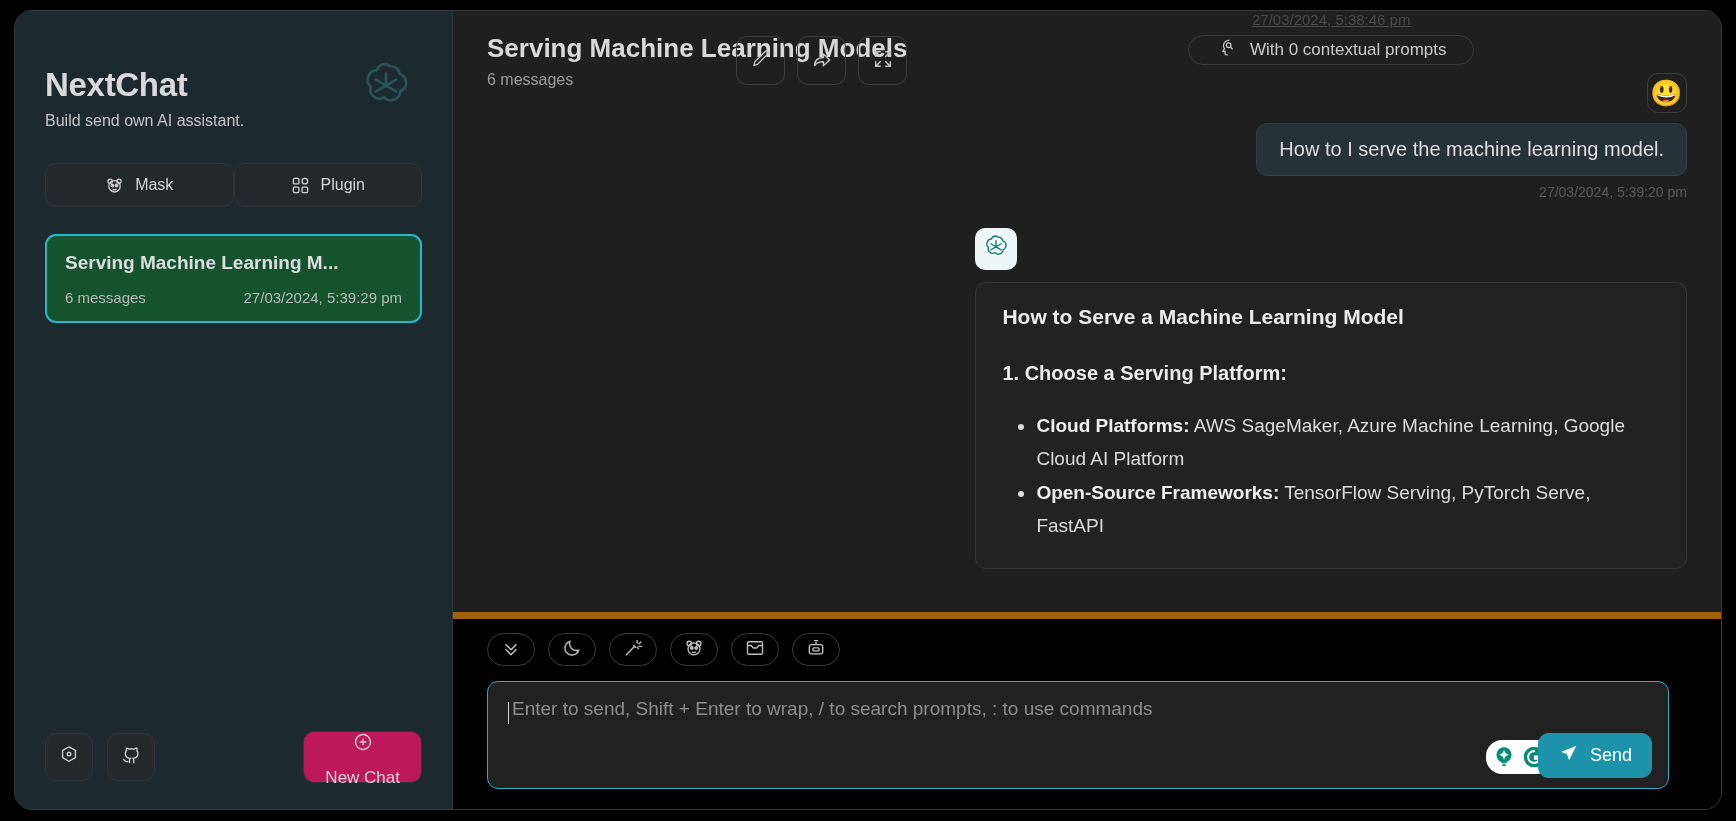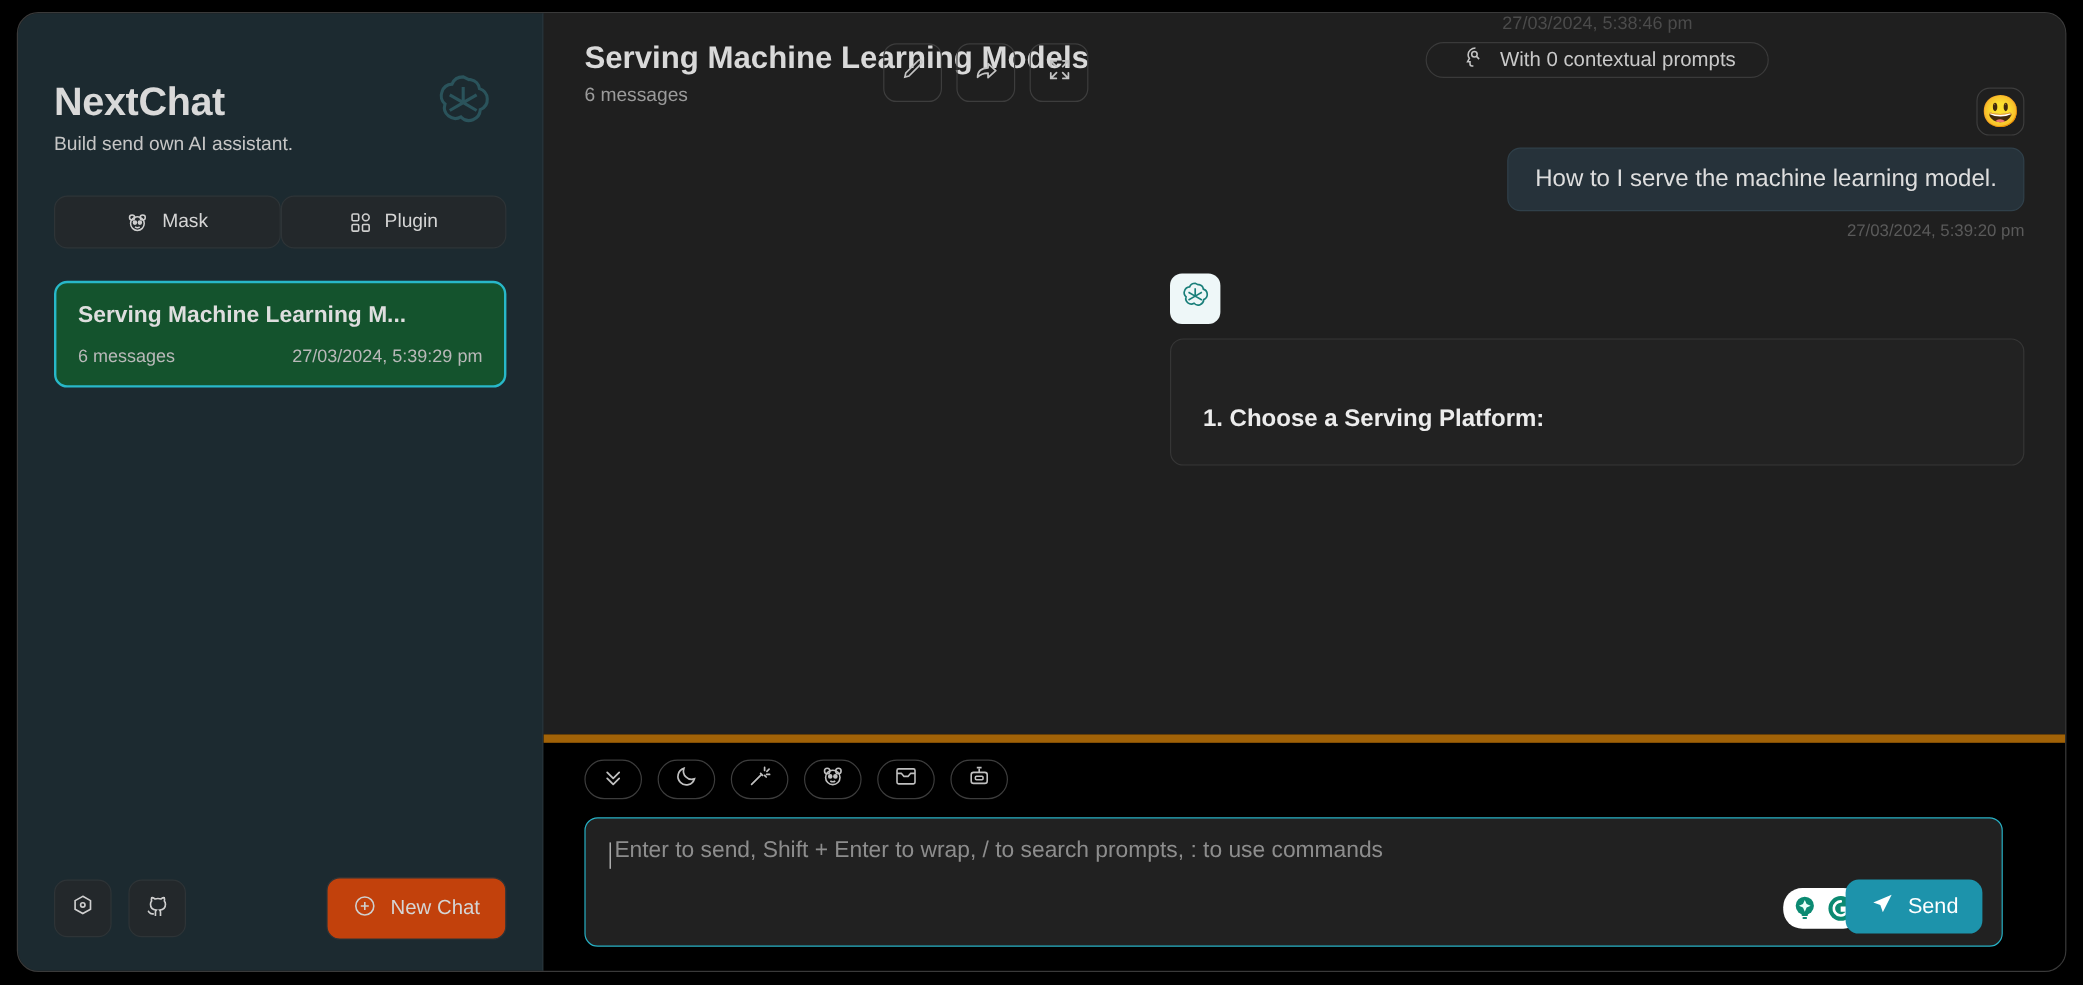--- a/index.html
+++ b/index.html
@@ -85,24 +85,24 @@
     width: 48px; height: 48px;
     background: #23282b; border: 1px solid #2e3437;
     border-radius: 11px;
     display: flex; align-items: center; justify-content: center;
     cursor: pointer; margin-right: 14px;
   }
   .icon-square svg { width: 22px; height: 22px; }
   .new-chat-btn {
     margin-left: auto;
     height: 52px; padding: 0 21px;
-    background: #c2410c; border: 1px solid #2e3437;
+    background: #be185d; border: 1px solid #2e3437;
     border-radius: 11px;
     display: flex; align-items: center; gap: 11px;
-    color: #d5d5d5; font-size: 17px; cursor: pointer;
+    color: #d5d5d5; font-size: 17px; cursor: pointer; flex-direction: column;
   }
   .new-chat-btn svg { width: 20px; height: 20px; }
 
   
   #main {
     flex: 1 1 auto; position: relative;
     background: #1f1f1f;
     display: flex; flex-direction: row;
     min-width: 0;
   }
@@ -131,21 +131,21 @@
 
   
   #messages {
     flex: 1 1 auto;
     padding: 0 34px;
     overflow: hidden;
     position: relative;
   }
   .ctx-row { text-align: center; }
   .ctx-time {
-    font-size: 15px; color: #4b4b4b; margin-bottom: 7px;
+    font-size: 15px; color: #4b4b4b; margin-bottom: 7px; text-decoration: underline;
   }
   .ctx-pill {
     display: inline-flex; align-items: center; gap: 13px;
     height: 30px; padding: 0 27px;
     border: 1px solid #3a3a3a; border-radius: 23px;
     color: #c9c9c9; font-size: 17px; cursor: pointer;
   }
   .ctx-pill svg { width: 21px; height: 21px; }
 
   .msg-user { margin-top: 8px; }
@@ -385,21 +385,30 @@
       <div class="msg-bot">
         <div class="bot-avatar">
           <span>
             <svg viewBox="0 0 24 24" fill="none" stroke="#1a7f7a" stroke-width="1.2">
               <path d="M12 2.6c-1.9 0-3.4 1.1-4 2.6-1.7.1-3.1 1.2-3.6 2.8-.6 1.6-.1 3.3 1.1 4.3-.5 1.6 0 3.3 1.3 4.3 1.3 1 3 1.1 4.4.3 1.1 1.2 2.8 1.6 4.3 1 1.5-.6 2.5-2 2.6-3.6 1.6-.7 2.6-2.2 2.5-3.9-.1-1.7-1.2-3.1-2.8-3.6-.2-1.6-1.4-2.9-3-3.2-.3 0-.5-.1-.8 0z"></path>
               <path d="M12 6.2v5.6l4.8 2.8M12 11.8 7.2 14.6M12 11.8l4.8-2.8M7.2 9l4.8 2.8"></path>
             </svg>
           </span>
         </div>
         <div class="bubble-bot">
+          <div class="bot-h1">How to Serve a Machine Learning Model</div>
           <div class="bot-h2">1. Choose a Serving Platform:</div>
+          <ul class="bot-ul">
+            <li>
+              <b>Cloud Platforms:</b><span> AWS SageMaker, Azure Machine Learning, Google Cloud AI Platform</span>
+            </li>
+            <li>
+              <b>Open-Source Frameworks:</b><span> TensorFlow Serving, PyTorch Serve, FastAPI</span>
+            </li>
+          </ul>
         </div>
       </div>
     </div>
 
     <div id="composer-zone">
       <div class="tool-row">
         <div class="tool-btn">
           <span>
             <svg viewBox="0 0 24 24" fill="none" stroke="#c0c0c0" stroke-width="1.8" stroke-linecap="round" stroke-linejoin="round">
                 <path d="M6 8l6 6 6-6M6 14l6 6 6-6"></path>

